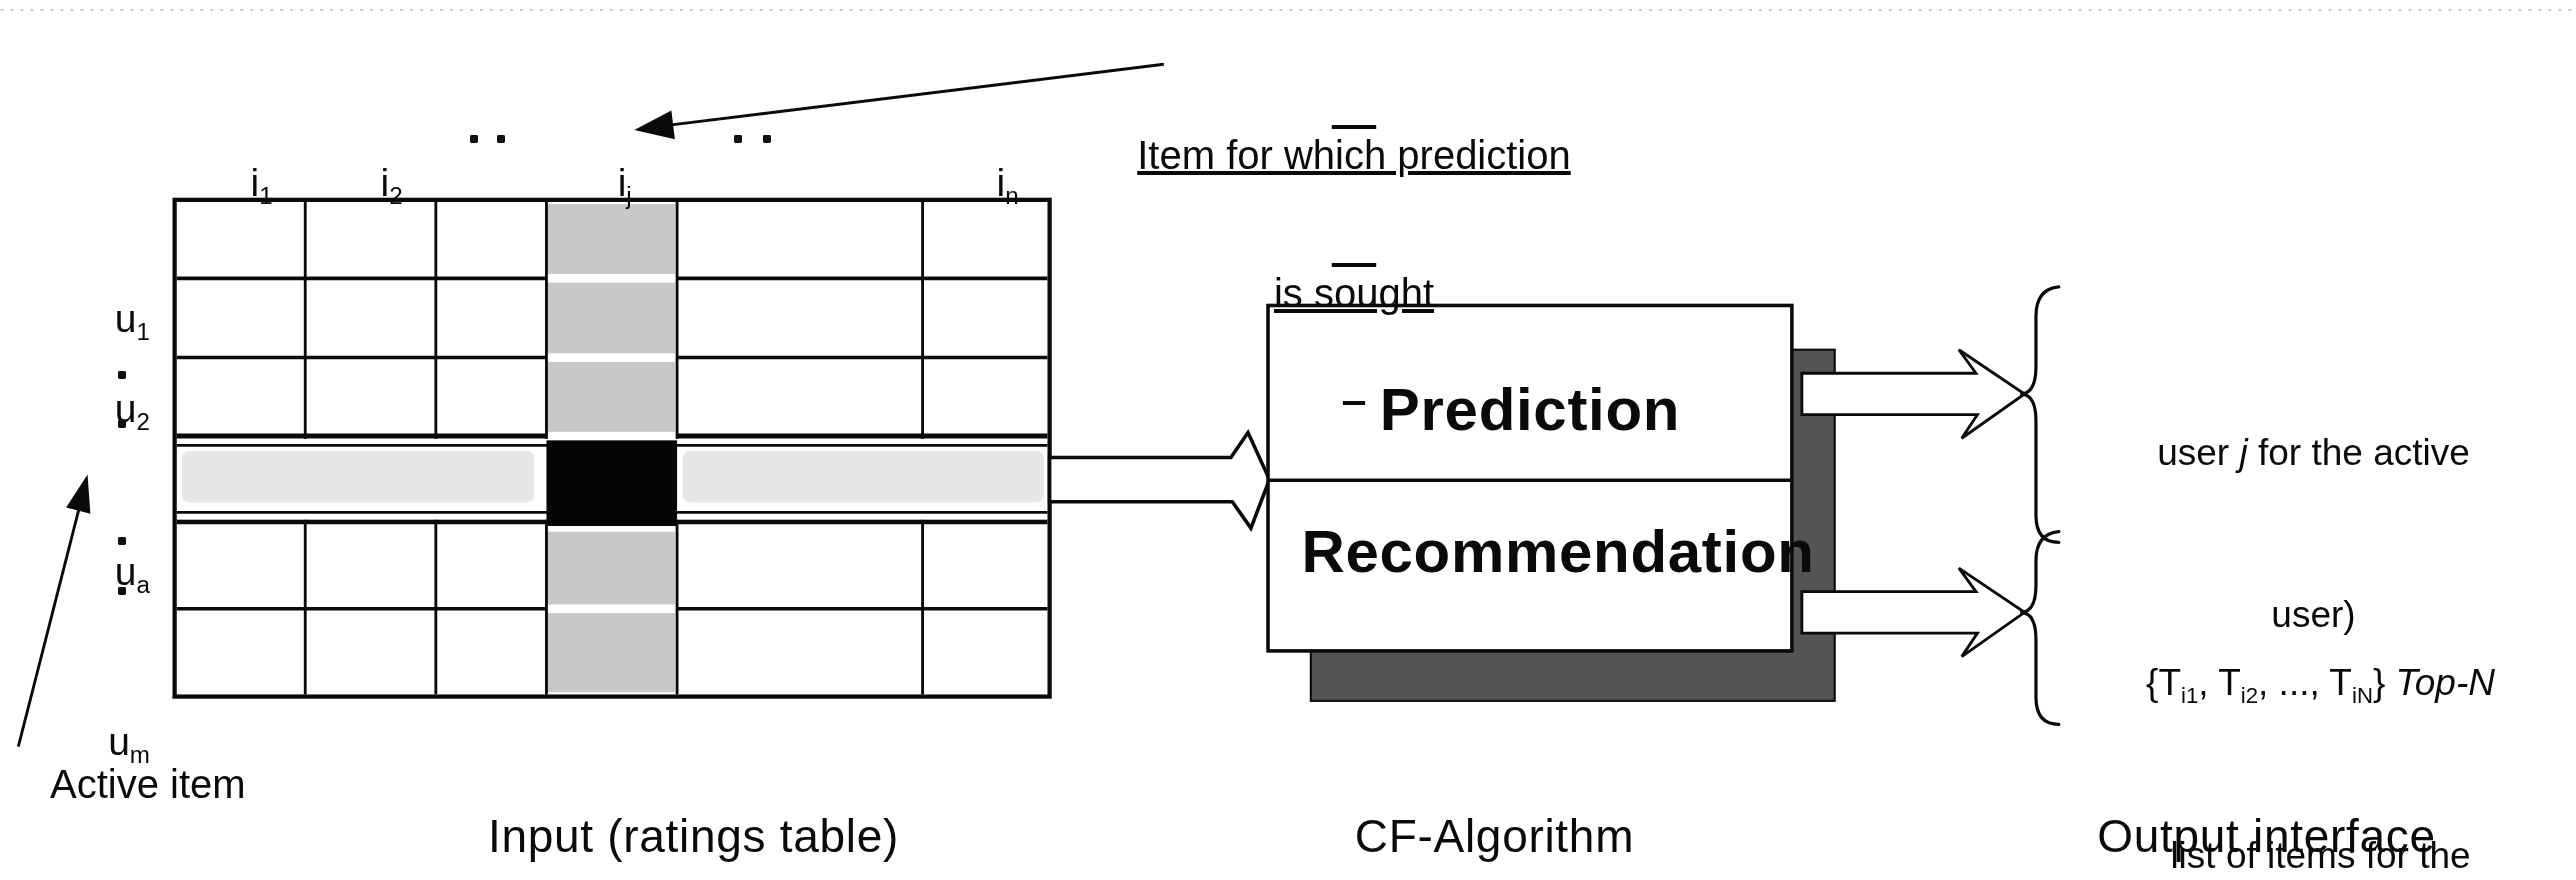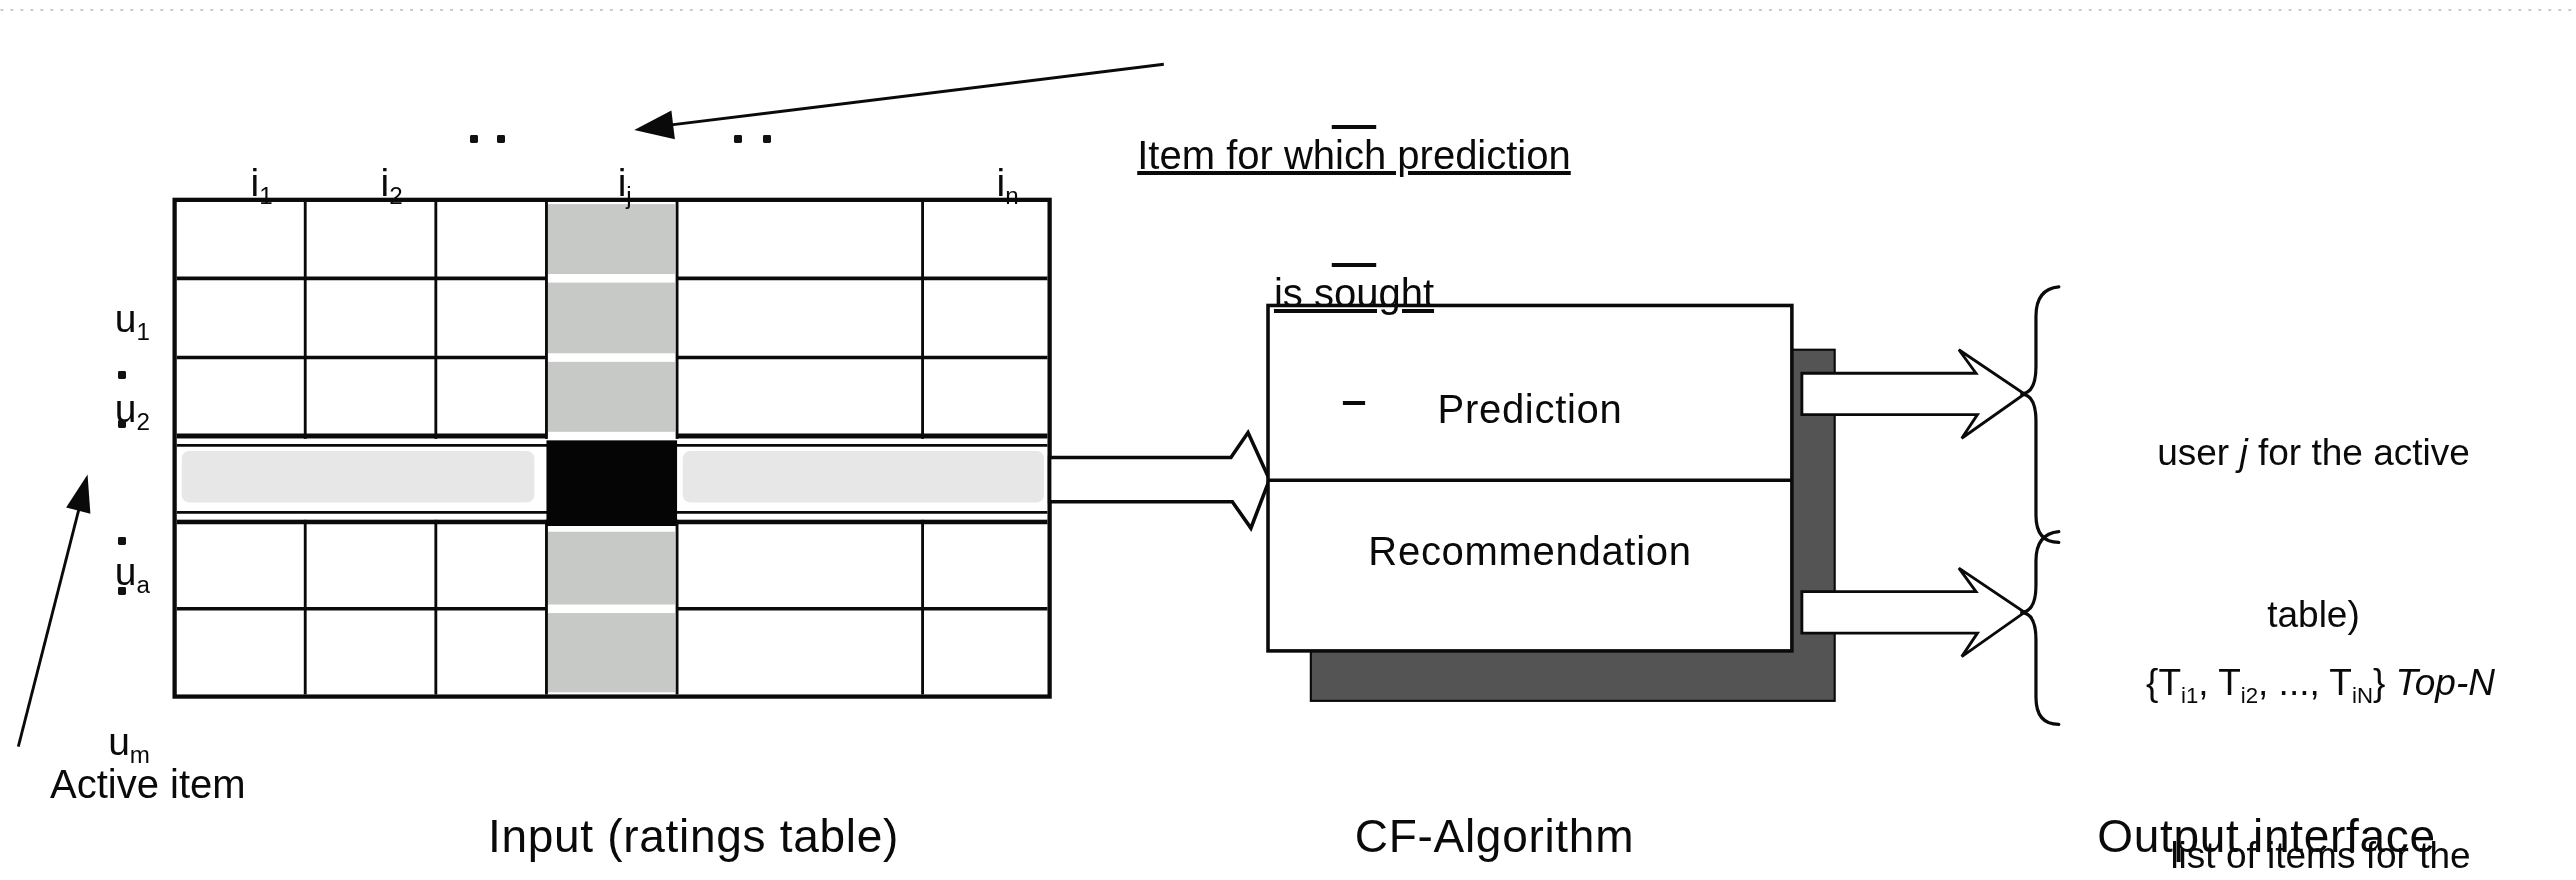--- a/index.html
+++ b/index.html
@@ -16,21 +16,21 @@
   .center{text-align:center;}
   .right{text-align:right;}
   
   .axis-label{font-size:39px;line-height:47px;}
   .axis-label .sub{font-size:0.62em;position:relative;top:0.34em;}
   
   .dot{position:absolute;width:7.9px;height:7.9px;background:#111;border-radius:1.4px;}
   
   .note{font-size:40px;line-height:46px;}
   
-  .boxlabel{font-size:40px;line-height:57px;letter-spacing:0.7px;}
+  .boxlabel{font-size:60px;line-height:57px;letter-spacing:0.7px;font-weight:bold;}
   
   .out{font-size:37px;}
   .outA{line-height:54px;}
   .outB{line-height:56px;}
   .out .sub{font-size:0.60em;position:relative;top:0.36em;}
   .it{font-style:italic;}
   
   .caption{font-size:46px;line-height:54px;letter-spacing:0.7px;}
 </style>
 </head>
@@ -146,25 +146,25 @@
   <div class="txt axis-label right" style="left:86px;top:624px;width:64px;">
     <span>u</span><span class="sub">m</span>
   </div>
 
   <div class="dot" style="left:118px;top:371px;"></div>
   <div class="dot" style="left:118px;top:420px;"></div>
   <div class="dot" style="left:118px;top:537px;"></div>
   <div class="dot" style="left:118px;top:587px;"></div>
 
   <div class="txt boxlabel center" style="left:1268px;top:381px;width:524px;">Prediction</div>
-  <div class="txt boxlabel center" style="left:1268px;top:523px;width:524px;">Recommendation</div>
+  <div class="txt boxlabel center" style="left:1268px;top:523px;width:524px;padding-left:28px;">Recommendation</div>
 
   <div class="txt out outA center" style="left:2078px;top:318px;width:471px;">
     <div><span>user </span><span class="it">j</span><span> for the active</span></div>
-    <div>table)</div>
+    <div>user)</div>
   </div>
 
   <div class="txt out outB center" style="left:2085px;top:543px;width:471px;">
     <div><span>{T</span><span class="sub">i1</span><span>, T</span><span class="sub">i2</span><span>, ..., T</span><span class="sub">iN</span><span>} </span><span class="it">Top-N</span></div>
     <div>list of items for the</div>
     
   </div>
 
   <div class="txt note" style="left:50px;top:761px;">Active item</div>
 

